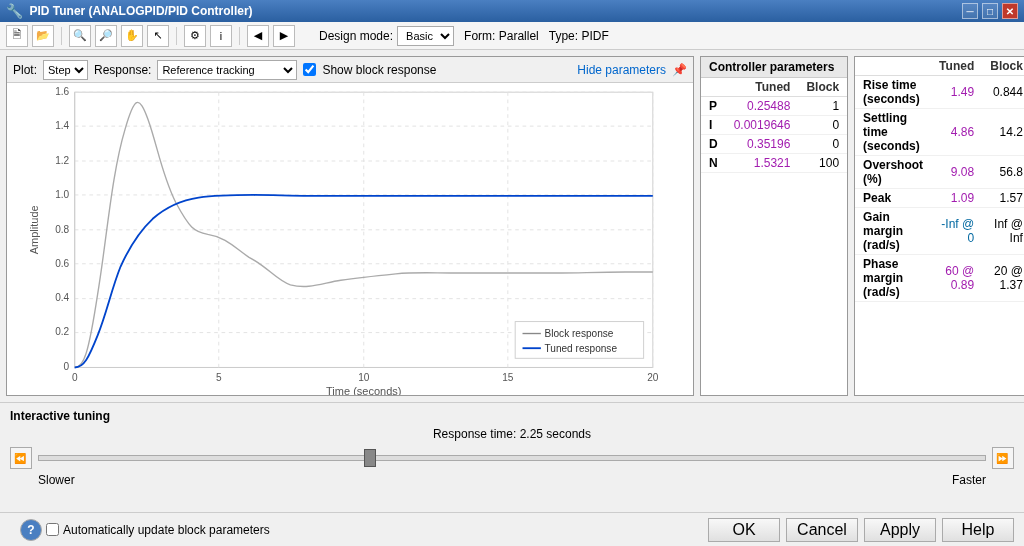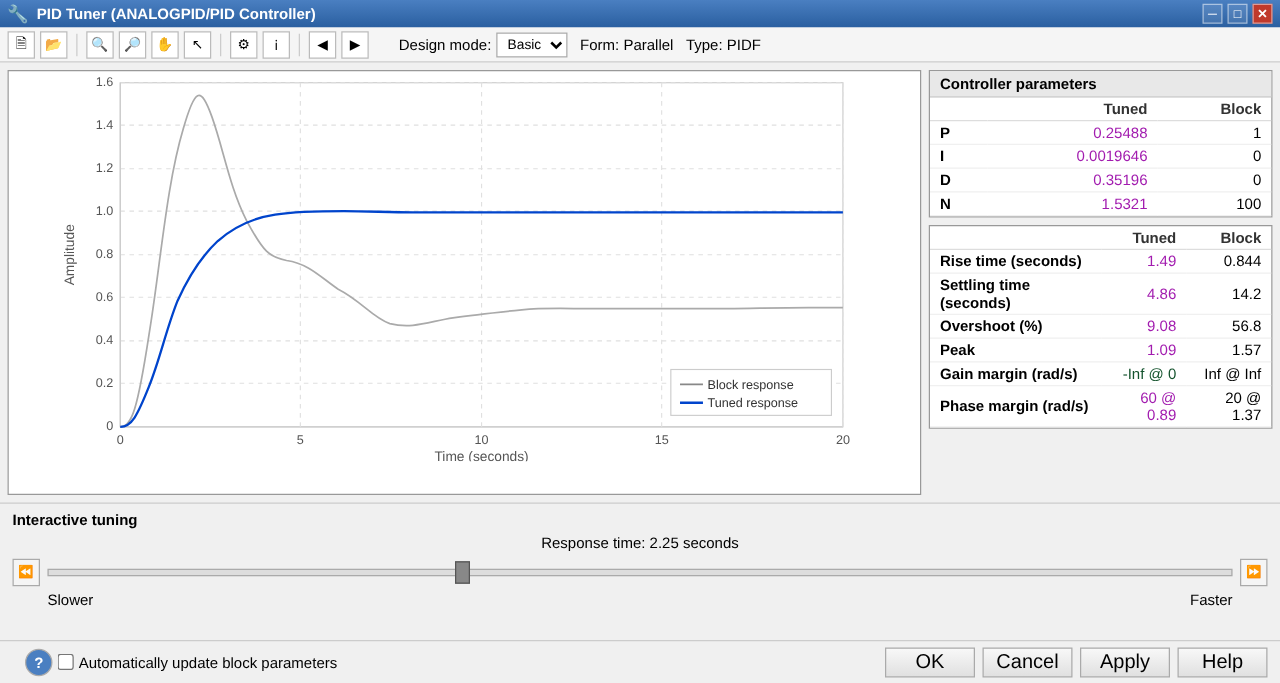--- a/index.html
+++ b/index.html
@@ -104,23 +104,22 @@
     }
 
     
     #chart-svg {
       width: 100%;
       height: calc(100% - 26px);
     }
 
     
     #right-panel {
-      width: 275px;
-      display: flex;
-      flex-direction: column;
+      width: 318px;
+      display: flex;
       gap: 6px;
     }
 
     .param-box {
       border: 1px solid #999;
       background: white;
     }
     .param-box-title {
       background: #e8e8e8;
       border-bottom: 1px solid #ccc;
@@ -141,21 +140,21 @@
       color: #333;
     }
     .param-table th:first-child { text-align: left; }
     .param-table td {
       padding: 2px 8px;
       text-align: right;
       border-bottom: 1px solid #f0f0f0;
     }
     .param-table td:first-child { text-align: left; font-weight: bold; }
     .val-blue { color: #a21caf; }
-    .val-red { color: #14532d; }
+    .val-red { color: #0369a1; }
 
     
     #interactive-tuning {
       background: #f0f0f0;
       border-top: 1px solid #ccc;
       padding: 6px 10px;
       height: 110px;
     }
     #tuning-title {
       font-weight: bold;
@@ -281,20 +280,35 @@
   <span class="tb-text">Form: Parallel</span>
   <span class="tb-text">Type: PIDF</span>
 </div>
 
 <div id="main">
 
   <div id="top-section">
 
     <div id="plot-area">
       
+      <div id="plot-toolbar">
+        <span>Plot:</span>
+        <select class="plot-select">
+          <option>Step</option>
+        </select>
+        <span>Response:</span>
+        <select class="plot-select" style="width:140px;">
+          <option>Reference tracking</option>
+        </select>
+        <input type="checkbox" checked="" style="">
+        <span>Show block response</span>
+        <span style="flex:1"></span>
+        <span style="color:#0066cc;cursor:pointer;">Hide parameters</span>
+        <span style="color:#0066cc;cursor:pointer;">📌</span>
+      </div>
 
       
       <svg id="chart-svg" viewBox="0 0 700 340" preserveAspectRatio="xMidYMid meet">
 
         <rect x="50" y="10" width="630" height="300" fill="white" stroke="#ccc"></rect>
 
         <line x1="50" y1="10" x2="680" y2="10" stroke="#e0e0e0" stroke-dasharray="4,4"></line>
         <line x1="50" y1="47" x2="680" y2="47" stroke="#e0e0e0" stroke-dasharray="4,4"></line>
         <line x1="50" y1="85" x2="680" y2="85" stroke="#e0e0e0" stroke-dasharray="4,4"></line>
         <line x1="50" y1="122" x2="680" y2="122" stroke="#e0e0e0" stroke-dasharray="4,4"></line>

